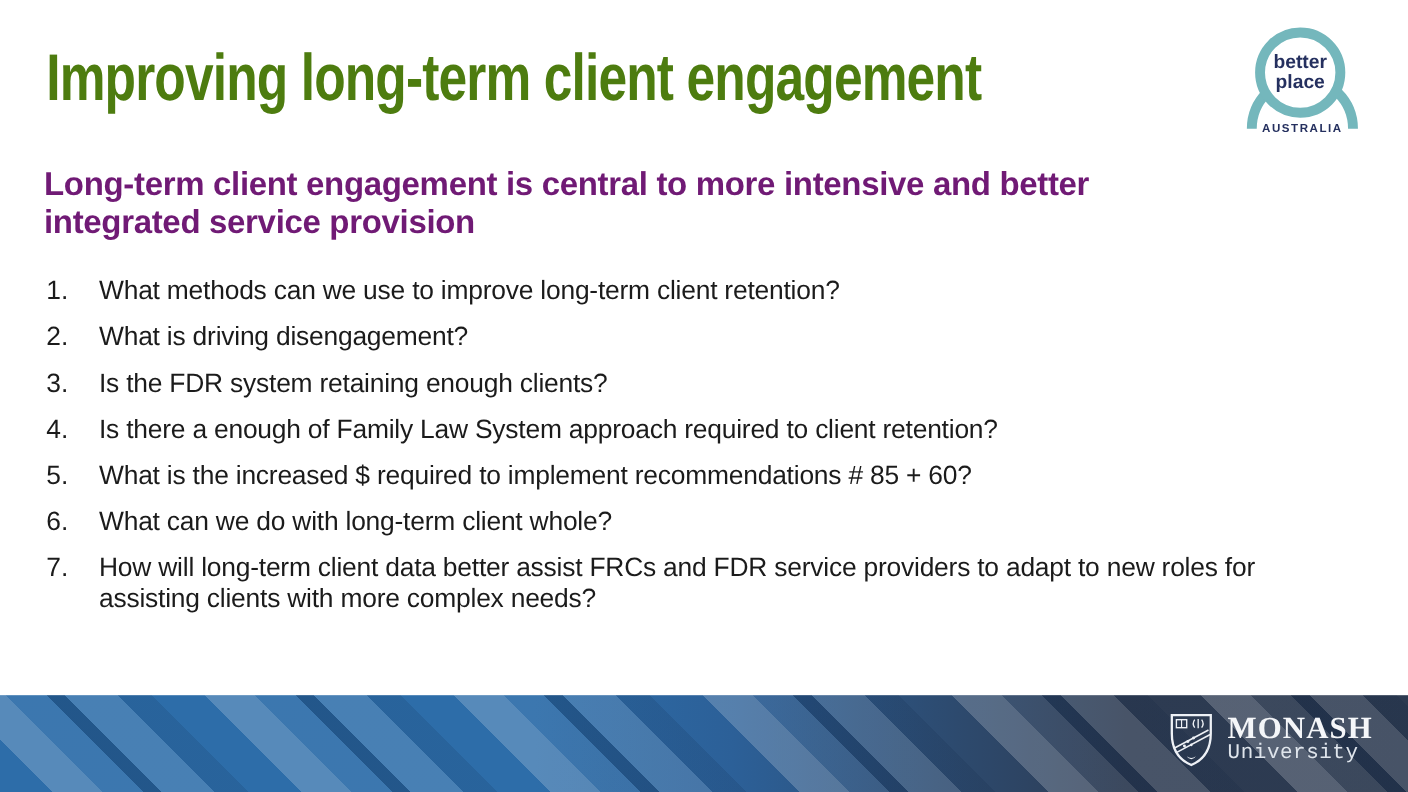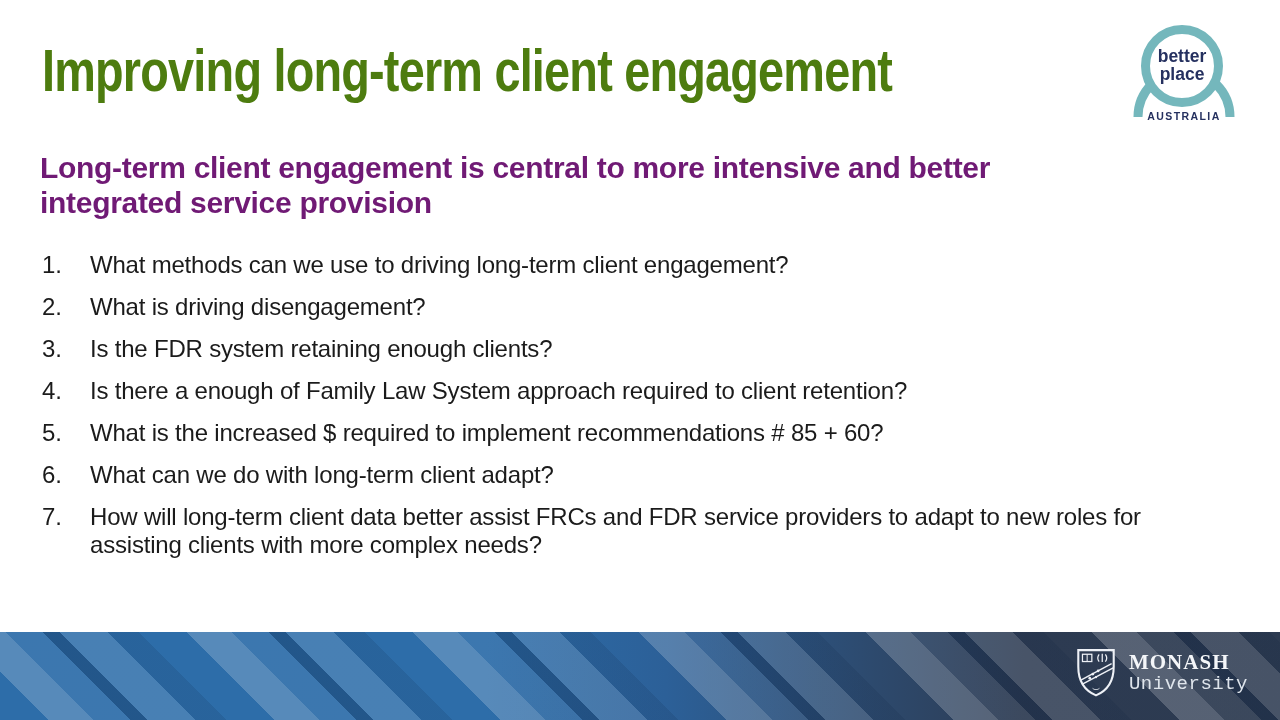--- a/index.html
+++ b/index.html
@@ -56,21 +56,21 @@
   }
 
   
   .monash {
     position:absolute; right:32px; top:16px;
     display:flex; align-items:center; gap:12px;
   }
   .monash-text { display:flex; flex-direction:column; }
   .monash-wordmark {
     font-family:"Liberation Serif", serif;
-    font-size:21px; font-weight:bold; color:#f4f6f9;
+    font-size:28px; font-weight:bold; color:#f4f6f9;
     letter-spacing:1px; line-height:23px;
   }
   .monash-sub {
     font-family:Liberation Mono, monospace;
     font-size:19px; font-weight:normal; color:#dfe5ec;
     letter-spacing:0.5px; line-height:21px;
   }
 </style>
 </head>
 <body>
@@ -90,41 +90,41 @@
       <text x="56" y="60" text-anchor="middle" font-family="Liberation Sans, sans-serif" font-size="17.5" font-weight="bold" fill="#25305f">place</text>
       <text x="58" y="100" text-anchor="middle" font-family="Liberation Sans, sans-serif" font-size="10.5" font-weight="bold" letter-spacing="1.4" fill="#25305f">AUSTRALIA</text>
     </svg>
   </div>
 
   <h2 class="subtitle">Long-term client engagement is central to more intensive and better integrated service provision</h2>
 
   <div class="qlist">
     <div class="qrow">
       <span class="qnum">1.</span>
-      <span class="qtext">What methods can we use to driving long-term client engagement?</span>
+      <span class="qtext">What methods can we use to improve long-term client retention?</span>
     </div>
     <div class="qrow">
       <span class="qnum">2.</span>
       <span class="qtext">What is driving disengagement?</span>
     </div>
     <div class="qrow">
       <span class="qnum">3.</span>
       <span class="qtext">Is the FDR system retaining enough clients?</span>
     </div>
     <div class="qrow">
       <span class="qnum">4.</span>
       <span class="qtext">Is there a enough of Family Law System approach required to client retention?</span>
     </div>
     <div class="qrow">
       <span class="qnum">5.</span>
       <span class="qtext">What is the increased $ required to implement recommendations # 85 + 60?</span>
     </div>
     <div class="qrow">
       <span class="qnum">6.</span>
-      <span class="qtext">What can we do with long-term client adapt?</span>
+      <span class="qtext">What can we do with long-term client whole?</span>
     </div>
     <div class="qrow">
       <span class="qnum">7.</span>
       <span class="qtext">How will long-term client data better assist FRCs and FDR service providers to adapt to new roles for assisting clients with more complex needs?</span>
     </div>
   </div>
 
   <div class="banner">
     <div class="monash">
       <svg width="42" height="50" viewBox="0 0 40 48">

